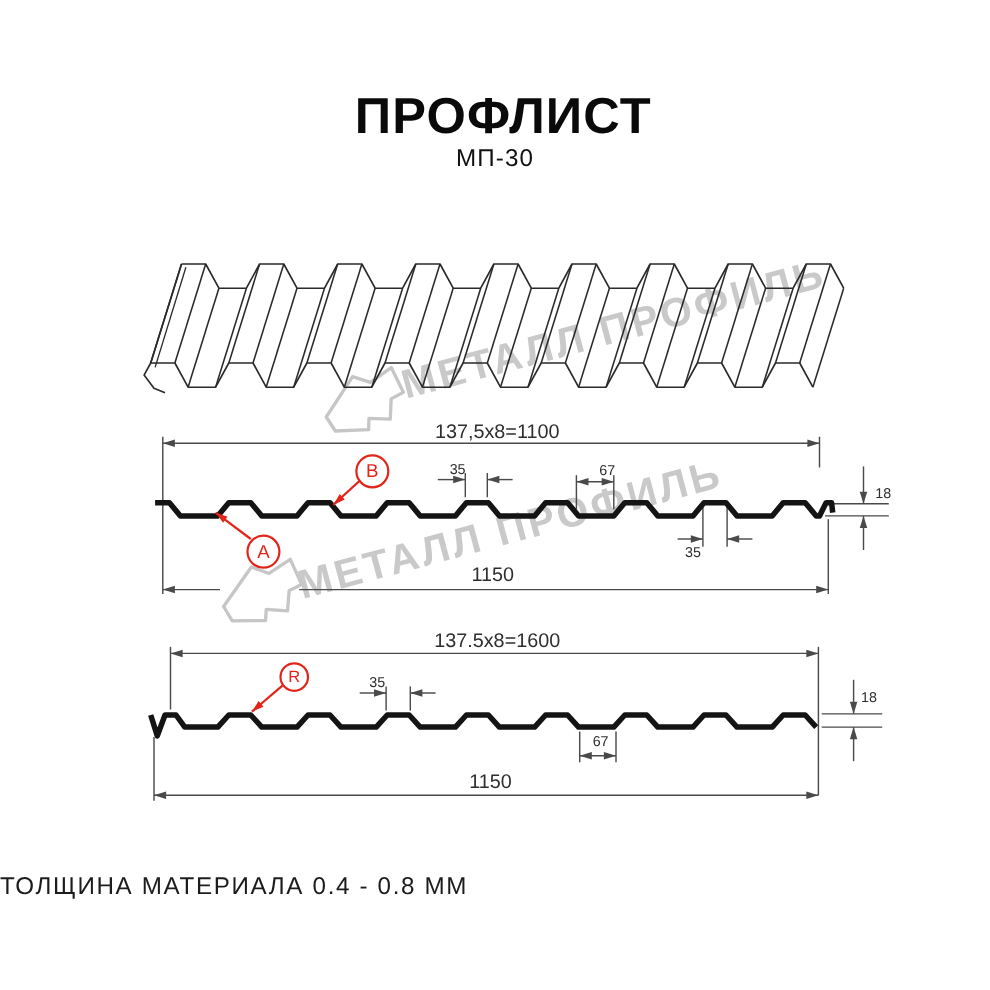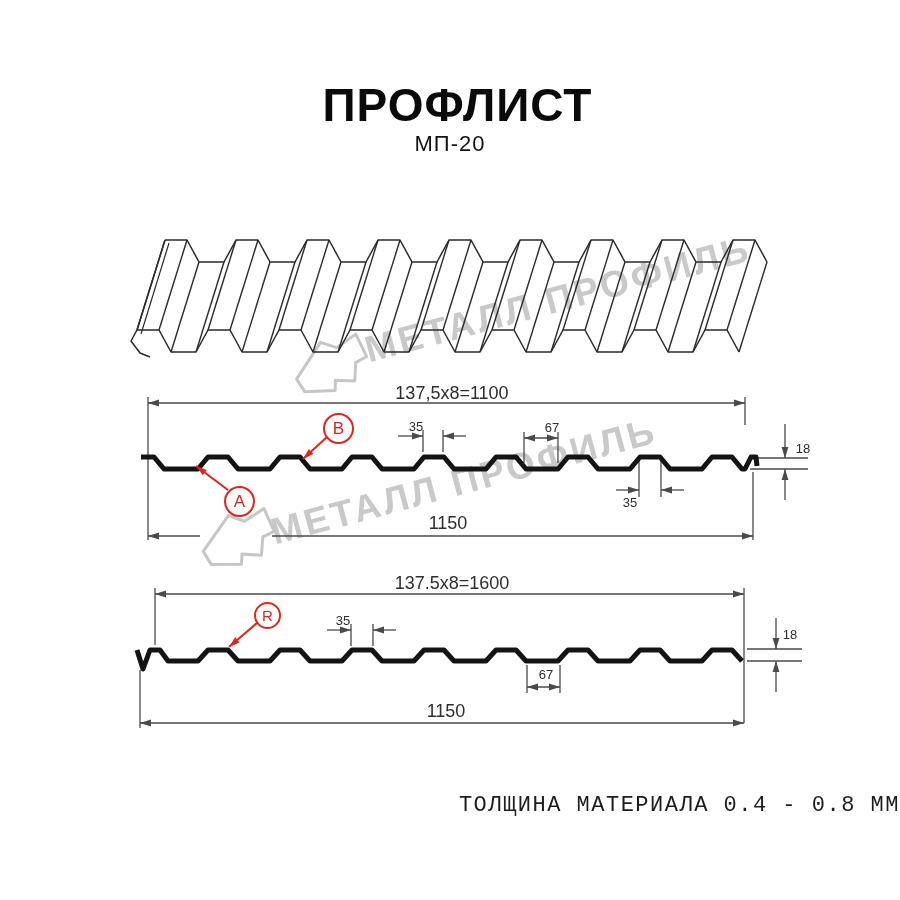--- a/index.html
+++ b/index.html
@@ -2,38 +2,38 @@
 <html><head>
 <meta charset="utf-8">
 <style>
   html,body{margin:0;padding:0;background:#fff;}
   .canvas{position:relative;width:900px;height:900px;background:#fff;overflow:hidden;
           font-family:"Liberation Sans",sans-serif;}
   .abs{position:absolute;}
   .title{left:0;right:0;top:78px;text-align:center;font-size:46px;font-weight:bold;
          letter-spacing:1px;color:#0a0a0a;padding-left:15px;}
   .subtitle{left:0;right:0;top:131px;text-align:center;font-size:22px;color:#111;letter-spacing:1px;}
-  .footer-note{left:0;right:0;top:793px;text-align:right;font-size:22px;color:#1c1c1c;letter-spacing:1.5px;font-family:Liberation Mono, monospace;}
+  .footer-note{left:0;right:0;top:793px;text-align:left;font-size:22px;color:#1c1c1c;letter-spacing:1.5px;}
   .wm-text{color:#c9c9c9;font-size:37px;font-weight:bold;letter-spacing:3px;white-space:nowrap;
            transform-origin:0 50%;transform:rotate(-15deg);z-index:1;}
   svg.draw{left:0;top:0;z-index:2;pointer-events:none;}
   .dim{transform:translate(-50%,-50%);font-size:13px;color:#2e2e2e;white-space:nowrap;z-index:3;background:transparent;}
   .dim.big{font-size:18px;}
   .badge{border:2.5px solid #e1251b;border-radius:50%;color:#e1251b;display:flex;
          align-items:center;justify-content:center;z-index:3;background:transparent;}
   .badge.ab{width:27px;height:27px;font-size:17px;}
   .badge.r{width:23px;height:23px;font-size:15px;}
 </style>
 </head>
 <body>
 
 <div class="canvas">
 
   <div class="abs title">ПРОФЛИСТ</div>
-  <div class="abs subtitle">МП-20</div>
+  <div class="abs subtitle">МП-30</div>
 
   <div class="abs wm-text" style="left:366px;top:330px;">МЕТАЛЛ ПРОФИЛЬ</div>
   <div class="abs wm-text" style="left:272px;top:512px;">МЕТАЛЛ ПРОФИЛЬ</div>
 
   <svg class="abs draw" width="900" height="900" viewBox="0 0 900 900">
       <path d="M2,38 L32,6 L47,14 L68,4 L75,28 L63,32 L59,50 L40,46 L38,56 L8,52 Z" fill="#fff" stroke="#c6c6c6" stroke-width="3" stroke-linejoin="round" transform="translate(288,342) rotate(-10)"></path>
       <path d="M2,38 L32,6 L47,14 L68,4 L75,28 L63,32 L59,50 L40,46 L38,56 L8,52 Z" fill="#fff" stroke="#c6c6c6" stroke-width="3" stroke-linejoin="round" transform="translate(196,514) rotate(-8)"></path>
       <line x1="148" y1="397" x2="148" y2="540" stroke="#4a4a4a" stroke-width="1.3"></line>
       <line x1="148" y1="403" x2="745" y2="403" stroke="#4a4a4a" stroke-width="1.3"></line>
       <line x1="745" y1="397" x2="745" y2="425" stroke="#4a4a4a" stroke-width="1.3"></line>

